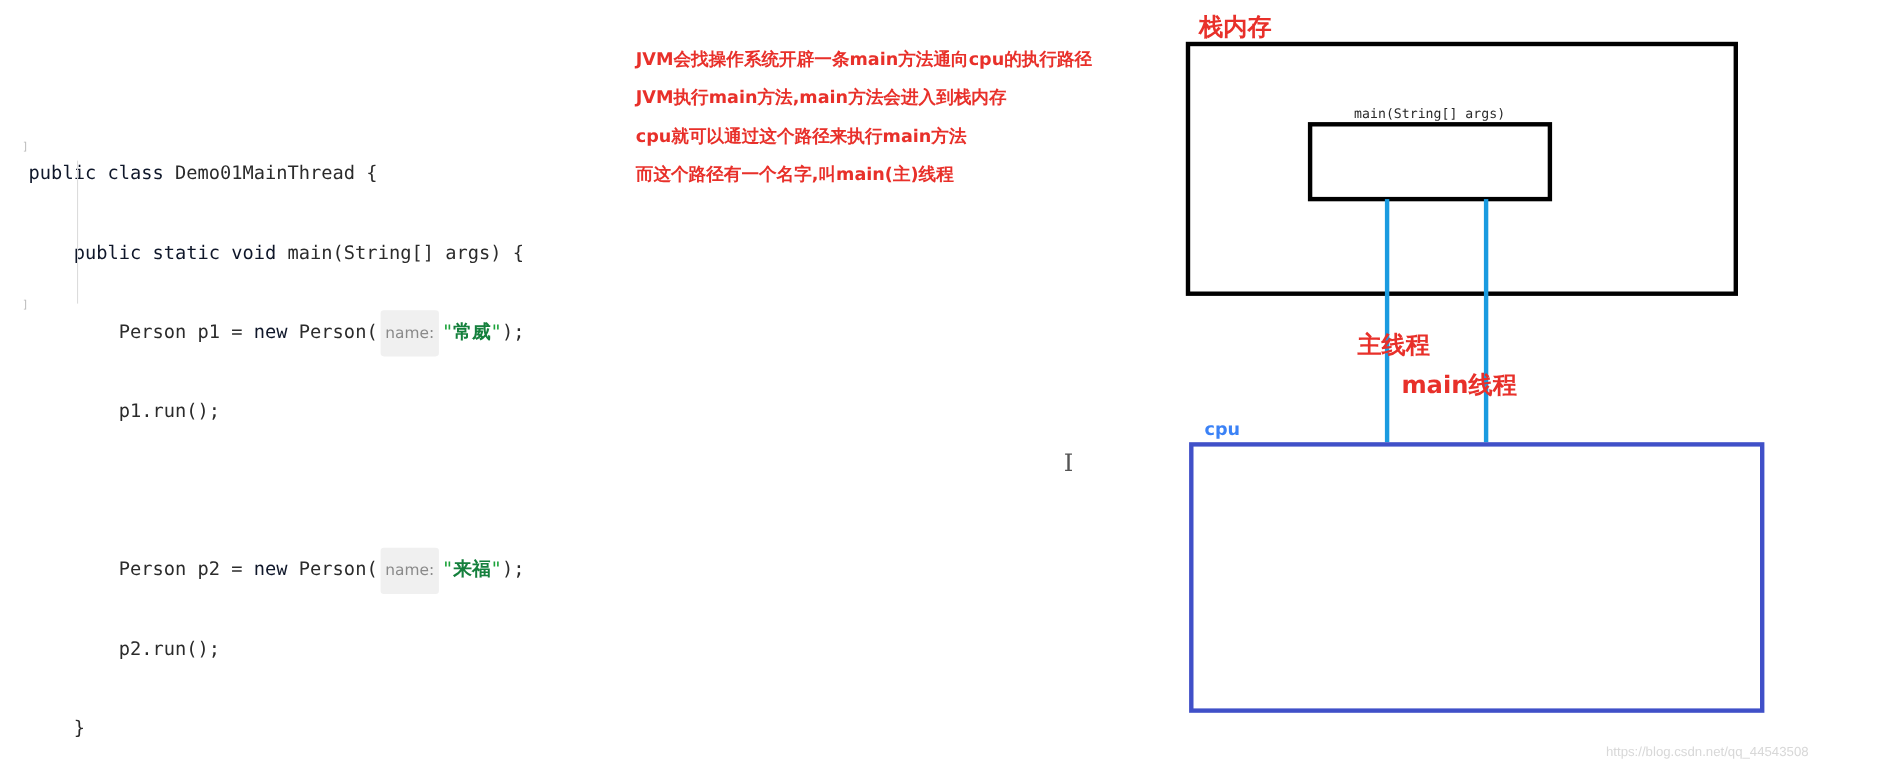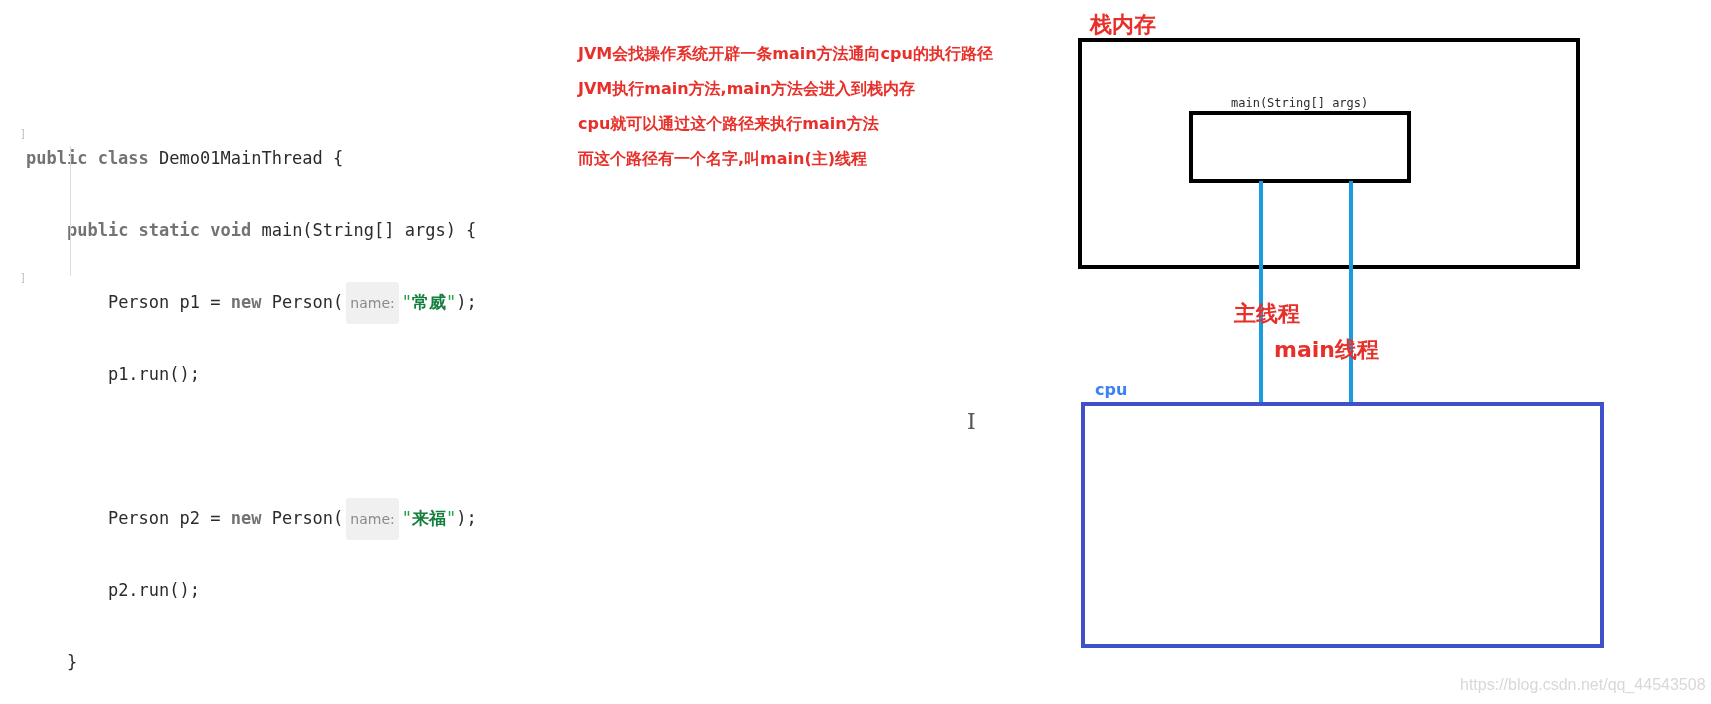--- a/index.html
+++ b/index.html
@@ -8,21 +8,21 @@
     position: relative; overflow: hidden;
     font-family: "DejaVu Sans", sans-serif;
   }
   .code {
     position: absolute; left: 26px; top: 98px;
     font-family: "DejaVu Sans Mono", monospace;
     font-size: 17px; line-height: 24px; color: #2b2b2b;
     white-space: pre;
   }
   .code .line { height: 24px; position: relative; }
-  .kw { color: #737373; font-weight: bold; }
+  .kw { color: #0f172a; font-weight: normal; }
   .hint {
     font-family: "DejaVu Sans", sans-serif; font-size: 14px;
     color: #8a8a8a; background: #f0f0f0; border-radius: 3px;
     padding: 13px 4px; margin: 0 3px;
   }
   .str { color: #15803d; font-weight: bold; }
   .strq { color: #1ca33a; }
   .guide {
     position: absolute; left: 70px; top: 146px; width: 1px; height: 130px;
     background: #dcdcdc;
@@ -45,21 +45,21 @@
   .vline { position: absolute; width: 4px; background: #1a9be0; top: 181px; height: 221px; }
   .frame-label {
     position: absolute; left: 1191px; top: 96px;
     font-family: "DejaVu Sans Mono", monospace; font-size: 12px; color: #2b2b2b; margin-left: 40px;
   }
   .cursor {
     position: absolute; left: 967px; top: 409px; font-size: 22px; color: #555;
     font-family: "DejaVu Serif", serif;
   }
   .watermark {
-    position: absolute; left: 1460px; top: 676px; font-size: 16px; color: #d8d8d8;
+    position: absolute; left: 1460px; top: 676px; font-size: 12px; color: #d8d8d8;
     font-family: "Liberation Sans", sans-serif;
   }
 </style>
 </head>
 <body>
 
 <div class="code">
   <div class="line"><span class="kw">public class</span><span> Demo01MainThread {</span></div>
   <div class="line"><span>    </span><span class="kw">public static void</span><span> main(String[] args) {</span></div>
   <div class="line"><span>        </span><span>Person p1 = </span><span class="kw">new</span><span> Person(</span><span class="hint">name:</span><span class="strq">"</span><span class="str">常威</span><span class="strq">"</span><span>);</span></div>

